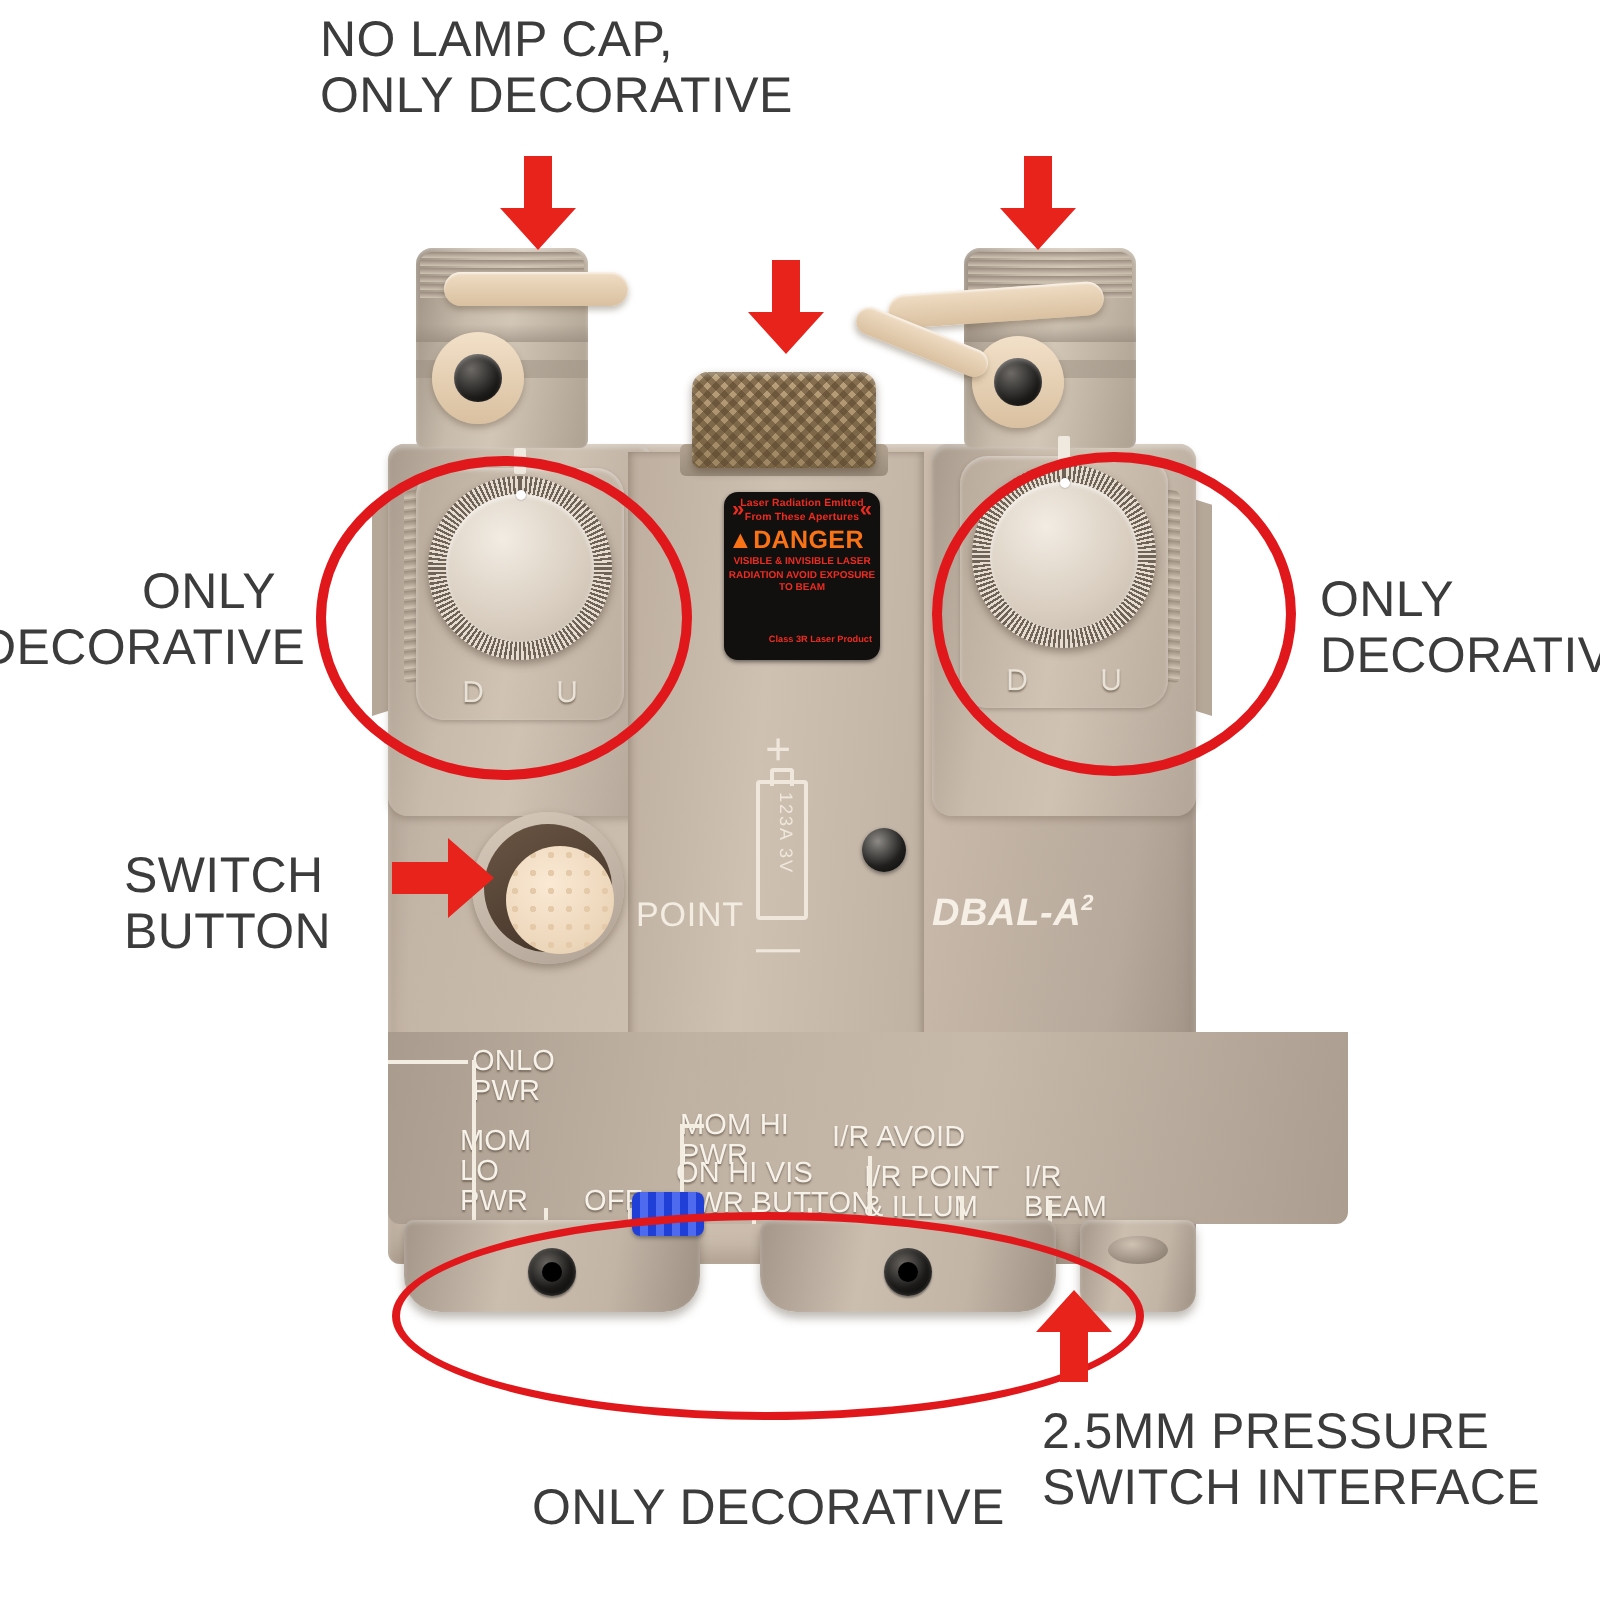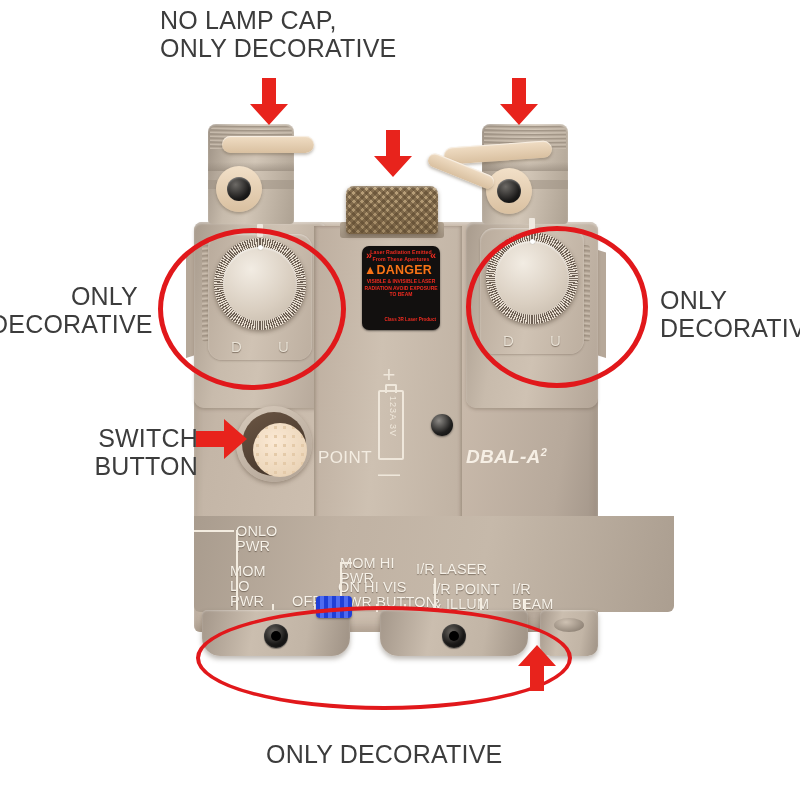--- a/index.html
+++ b/index.html
@@ -4,21 +4,21 @@
 <style>
   html,body{margin:0;padding:0;}
   body{
     width:800px;height:800px;background:#ffffff;position:relative;overflow:hidden;
     font-family:"Liberation Sans",sans-serif;color:#3a3a3a;
   }
   .stage{position:absolute;inset:0;}
 
   
   .anno{position:absolute;font-size:25px;line-height:1.12;letter-spacing:.2px;color:#3c3c3c;white-space:pre;}
-  .anno.c{text-align:right;}
+  .anno.c{text-align:left;}
   .anno.r{text-align:right;}
 
   
   .arrow{position:absolute;}
   .arrow svg{display:block;}
 
   
   .ring{position:absolute;border:5px solid #e1181b;border-radius:50%;}
   .ring.thin{border-width:4px;}
 
@@ -330,21 +330,21 @@
       <div class="sel-lbl" style="left:42px;top:8px;">ONLO
 PWR</div>
       <div class="sel-lbl" style="left:36px;top:48px;">MOM
 LO
 PWR</div>
       <div class="sel-lbl" style="left:98px;top:78px;">OFF</div>
       <div class="sel-lbl" style="left:146px;top:40px;">MOM HI
 PWR</div>
       <div class="sel-lbl" style="left:144px;top:64px;">ON HI VIS
 PWR BUTTON</div>
-      <div class="sel-lbl" style="left:222px;top:46px;">I/R LASER</div>
+      <div class="sel-lbl" style="left:222px;top:46px;">I/R AVOID</div>
       <div class="sel-lbl" style="left:238px;top:66px;">I/R POINT
 &amp; ILLUM</div>
       <div class="sel-lbl" style="left:318px;top:66px;">I/R
 BEAM</div>
 
       <div class="tickh" style="left:0px;top:14px;width:40px;"></div>
       <div class="tickline" style="left:42px;top:14px;height:82px;"></div>
       <div class="tickline" style="left:78px;top:88px;height:8px;"></div>
       <div class="tickline" style="left:120px;top:88px;height:8px;"></div>
       <div class="tickh" style="left:146px;top:46px;width:12px;"></div>
@@ -399,14 +399,16 @@
 
   <div class="anno" style="left:160px;top:6px;">NO LAMP CAP,
 ONLY DECORATIVE</div>
   <div class="anno r" style="left:-10px;top:282px;width:148px;">ONLY
 DECORATIVE</div>
   <div class="anno" style="left:660px;top:286px;">ONLY
 DECORATIVE</div>
   <div class="anno c" style="left:62px;top:424px;width:136px;">SWITCH
 BUTTON</div>
   <div class="anno" style="left:266px;top:740px;">ONLY DECORATIVE</div>
+  <div class="anno" style="left:521px;top:702px;">2.5MM PRESSURE
+SWITCH INTERFACE</div>
 
 </div>
 
 </body></html>

